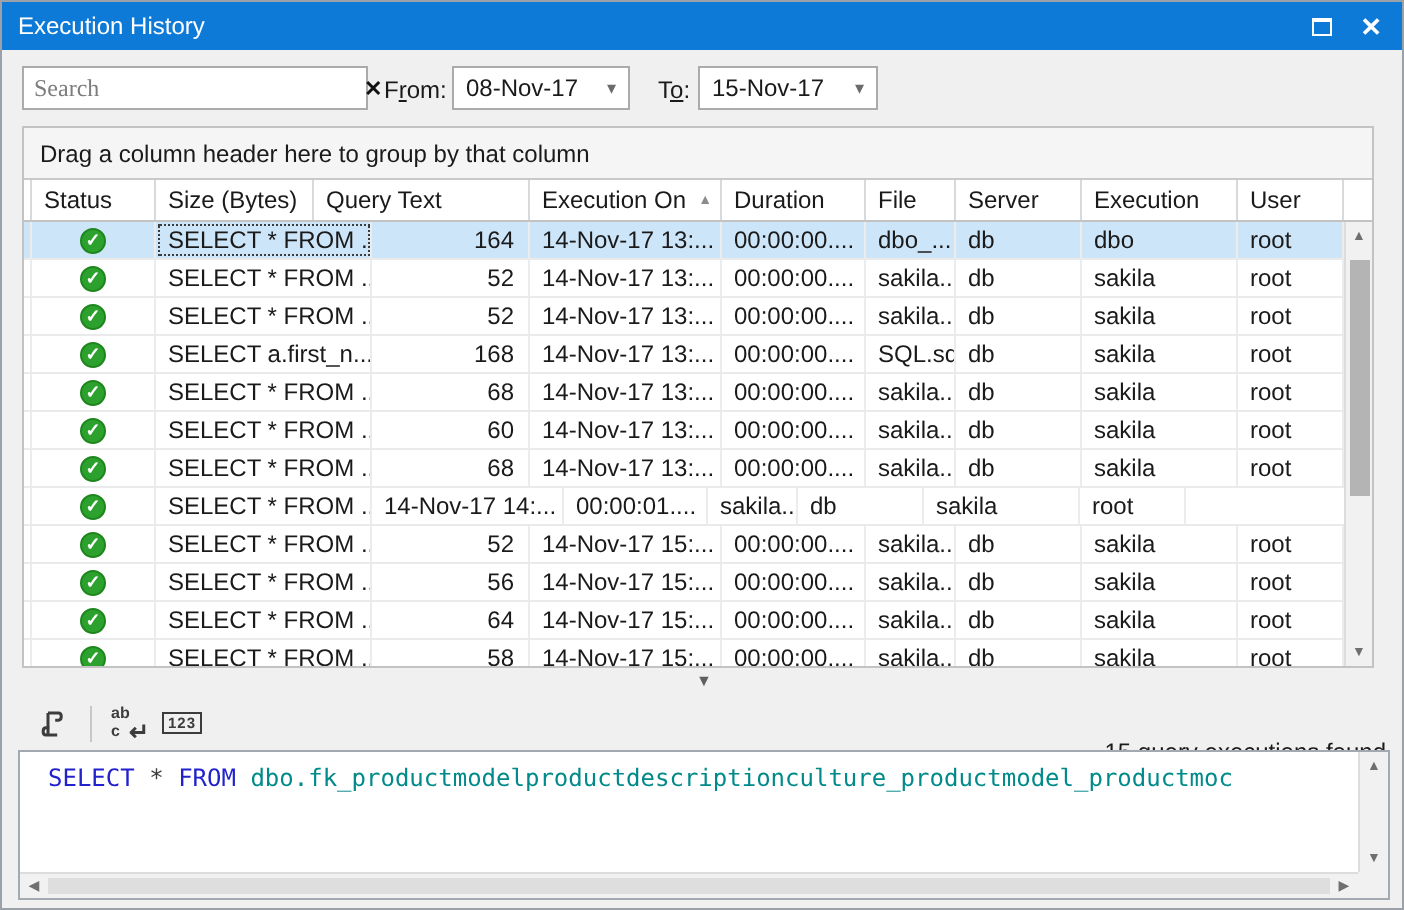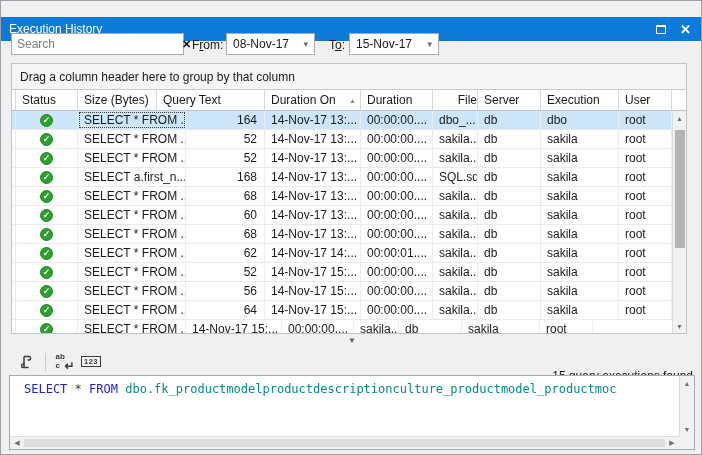--- a/index.html
+++ b/index.html
@@ -1,28 +1,28 @@
 <!DOCTYPE html>
 <html style="--titlebar: #0e7ad8; --selected_row: #cde5f8; --success_green: #2da12d; --keyword_blue: #2222cc; --identifier_teal: #008a8a;"><head>
 <meta charset="utf-8">
 <style>
   html,body{margin:0;padding:0;background:#d6d6d6;font-family:"Liberation Sans",sans-serif;}
   *{box-sizing:border-box;}
   .window{position:relative;width:702px;height:455px;background:#f0f0f0;border:1px solid #9aa1a9;overflow:hidden;}
 
   
-  .titlebar{position:absolute;left:0;top:16px;width:100%;height:24px;background:var(--titlebar,#0e7ad8);display:flex;align-items:center;}
+  .titlebar{position:absolute;left:0;top:0;width:100%;height:24px;background:var(--titlebar,#0e7ad8);display:flex;align-items:center;}
   .title{color:#fff;font-size:12px;padding-left:8px;flex:1;}
   .win-btns{display:flex;align-items:center;gap:14px;padding-right:10px;}
   .max-box{display:inline-block;width:10px;height:9px;border:1px solid #fff;border-top-width:2px;}
   .close-x{color:#fff;font-size:13px;font-weight:bold;line-height:1;}
 
   
   .searchbox{position:absolute;left:10px;top:32px;width:173px;height:22px;background:#fff;border:1px solid #ababab;display:flex;align-items:center;}
-  .searchbox input{flex:1;border:none;outline:none;font-size:12px;padding:0 4px 0 5px;color:#222;font-family:Liberation Sans, sans-serif;background:transparent;}
+  .searchbox input{flex:1;border:none;outline:none;font-size:12px;padding:0 4px 0 5px;color:#222;font-family:Liberation Serif, serif;background:transparent;}
   .searchbox input::placeholder{color:#7d7d7d;opacity:1;}
   .clear-x{font-size:11px;font-weight:bold;color:#111;padding:0 6px;cursor:pointer;}
   .flabel{position:absolute;top:37px;font-size:12px;color:#1a1a1a;}
   .ulbl{text-decoration:underline;}
   .ddown{position:absolute;top:32px;height:22px;background:#fff;border:1px solid #ababab;display:flex;align-items:center;}
   .ddown .val{flex:1;font-size:12px;color:#1a1a1a;padding-left:6px;}
   .dd-arrow{color:#6b6b6b;font-size:9px;padding:0 6px;}
 
   
   .grid{position:absolute;left:10px;top:62px;width:676px;height:271px;border:1px solid #c3c3c3;background:#fff;}
@@ -111,27 +111,27 @@
         <div class="hcell" style="width: 62px;">
           <span>Status</span>
         </div>
         <div class="hcell" style="width: 79px;">
           <span>Size (Bytes)</span>
         </div>
         <div class="hcell" style="width: 108px;">
           <span>Query Text</span>
         </div>
         <div class="hcell" style="width: 96px;">
-          <span>Duration On</span>
+          <span>Execution On</span>
           <span class="sort-arrow">▲</span>
         </div>
         <div class="hcell" style="width: 72px;">
           <span>Duration</span>
         </div>
-        <div class="hcell" style="width: 45px; justify-content: flex-end;">
+        <div class="hcell" style="width: 45px;">
           <span>File</span>
         </div>
         <div class="hcell" style="width: 63px;">
           <span>Server</span>
         </div>
         <div class="hcell" style="width: 78px;">
           <span>Execution</span>
         </div>
         <div class="hcell" style="width: 53px;">
           <span>User</span>
@@ -236,21 +236,20 @@
           <div class="cell" style="width: 63px;">db</div>
           <div class="cell" style="width: 78px;">sakila</div>
           <div class="cell" style="width: 53px;">root</div>
         </div>
         <div class="grow">
           <div class="cell stub" style="width: 4px;"></div>
           <div class="cell c-status" style="width: 62px;">
             <span class="chk">✓</span>
           </div>
           <div class="cell" style="width: 108px;">SELECT * FROM ...</div>
-          <div class="cell num" style="width: 79px;">62</div>
           <div class="cell" style="width: 96px;">14-Nov-17 14:...</div>
           <div class="cell" style="width: 72px;">00:00:01....</div>
           <div class="cell" style="width: 45px;">sakila...</div>
           <div class="cell" style="width: 63px;">db</div>
           <div class="cell" style="width: 78px;">sakila</div>
           <div class="cell" style="width: 53px;">root</div>
         </div>
         <div class="grow">
           <div class="cell stub" style="width: 4px;"></div>
           <div class="cell c-status" style="width: 62px;">
@@ -292,20 +291,21 @@
           <div class="cell" style="width: 63px;">db</div>
           <div class="cell" style="width: 78px;">sakila</div>
           <div class="cell" style="width: 53px;">root</div>
         </div>
         <div class="grow">
           <div class="cell stub" style="width: 4px;"></div>
           <div class="cell c-status" style="width: 62px;">
             <span class="chk">✓</span>
           </div>
           <div class="cell" style="width: 108px;">SELECT * FROM ...</div>
+          <div class="cell num" style="width: 79px;">58</div>
           <div class="cell" style="width: 96px;">14-Nov-17 15:...</div>
           <div class="cell" style="width: 72px;">00:00:00....</div>
           <div class="cell" style="width: 45px;">sakila...</div>
           <div class="cell" style="width: 63px;">db</div>
           <div class="cell" style="width: 78px;">sakila</div>
           <div class="cell" style="width: 53px;">root</div>
         </div>
       </div>
     <div class="vsb">
       <div class="sb-btn up">▲</div>

